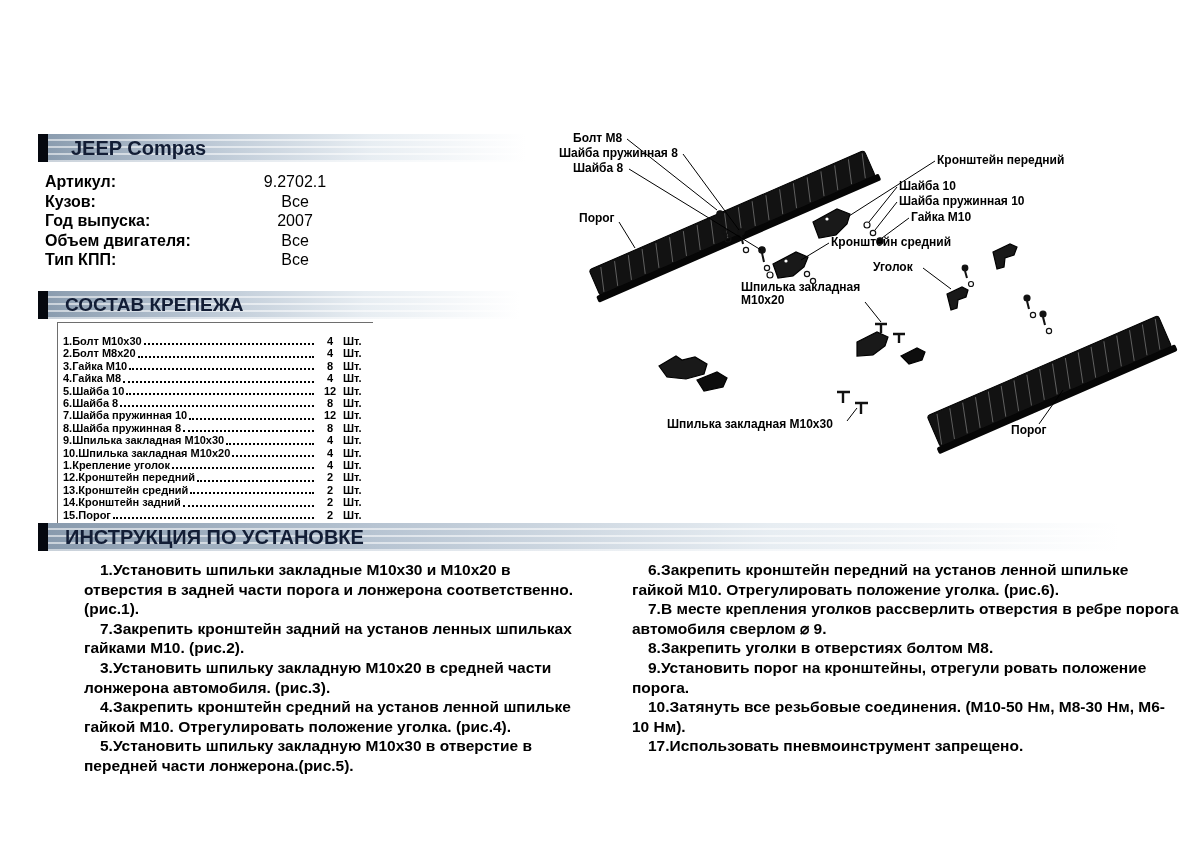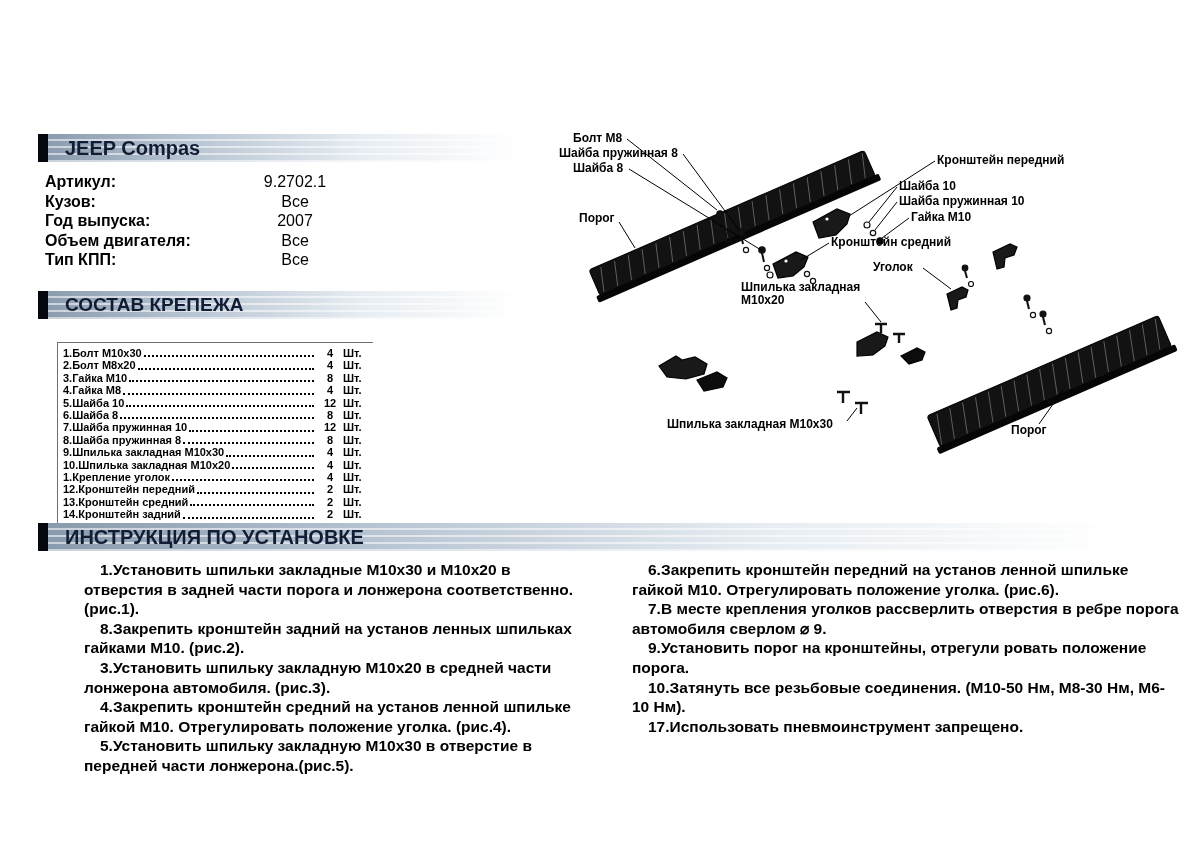--- a/index.html
+++ b/index.html
@@ -5,34 +5,34 @@
   html,body{margin:0;padding:0;background:#fff;}
   .page{position:relative;width:1200px;height:848px;background:#fff;overflow:hidden;
         font-family:"Liberation Sans",sans-serif;color:#000;}
 
   
   .bar{position:absolute;height:28px;background:linear-gradient(90deg,#8799ac 0%,#b7c4d2 30%,#e7edf2 65%,#ffffff 96%);}
   .bar .blk{position:absolute;left:0;top:0;width:10px;height:100%;background:#05080f;}
   .bar .stripes{position:absolute;left:10px;right:0;top:0;bottom:0;
         background:repeating-linear-gradient(180deg,rgba(255,255,255,0) 0 5px,rgba(255,255,255,.55) 5px 7px);}
   .bar .t{position:relative;display:block;padding-left:27px;line-height:28px;font-weight:bold;color:#121d35;white-space:nowrap;}
-  #bar1{left:38px;top:134px;width:502px;} #bar1 .t{font-size:20px;}
+  #bar1{left:38px;top:134px;width:502px;padding-left:6px;} #bar1 .t{font-size:20px;}
   #bar2{left:38px;top:291px;width:502px;} #bar2 .t{font-size:19px;}
   #bar3{left:38px;top:523px;width:1127px;} #bar3 .t{font-size:20px;}
 
   
   .spec-table{position:absolute;left:45px;top:172px;width:340px;font-size:16px;}
   .spec-row{display:flex;line-height:19.5px;}
   .spec-label{width:180px;font-weight:bold;}
   .spec-value{width:140px;text-align:center;}
 
   
   .parts{position:absolute;left:57px;top:322px;width:310px;
          border-top:1px solid #6e6e6e;border-left:1px solid #6e6e6e;
-         padding:4px 0 4px 5px;font-size:11px;font-weight:bold;margin-top:20px;}
+         padding:12px 0 4px 5px;font-size:11px;font-weight:bold;}
   .prow{display:flex;align-items:flex-end;line-height:12.4px;}
   .pname{white-space:nowrap;}
   .dots{flex:1;border-bottom:2px dotted #000;margin:0 3px 2px 2px;}
   .qty{width:26px;text-align:center;}
   .unit{width:30px;}
 
   
   .col{position:absolute;top:560px;font-size:15.5px;font-weight:bold;line-height:19.6px;margin-left:24px;}
   .col p{margin:0;text-indent:16px;}
   #colL{left:60px;width:492px;}
@@ -277,26 +277,27 @@
   </div>
 
   <div class="bar" id="bar3">
     <span class="blk"></span>
     <span class="stripes"></span>
     <span class="t">ИНСТРУКЦИЯ ПО УСТАНОВКЕ</span>
   </div>
 
   <div class="col" id="colL">
     <p>1.Установить шпильки закладные М10х30 и М10х20 в отверстия в задней части порога и лонжерона соответственно. (рис.1).</p>
-    <p>8.Закрепить кронштейн задний на установ ленных шпильках гайками М10. (рис.2).</p>
+    <p>7.Закрепить кронштейн задний на установ ленных шпильках гайками М10. (рис.2).</p>
     <p>3.Установить шпильку закладную М10х20 в средней части лонжерона автомобиля. (рис.3).</p>
     <p>4.Закрепить кронштейн средний на установ ленной шпильке гайкой М10. Отрегулировать положение уголка. (рис.4).</p>
     <p>5.Установить шпильку закладную М10х30 в отверстие в передней части лонжерона.(рис.5).</p>
   </div>
   <div class="col" id="colR">
     <p>6.Закрепить кронштейн передний на установ ленной шпильке гайкой М10. Отрегулировать положение уголка. (рис.6).</p>
     <p>7.В месте крепления уголков рассверлить отверстия в ребре порога автомобиля сверлом ⌀ 9.</p>
+    <p>8.Закрепить уголки в отверстиях болтом М8.</p>
     <p>9.Установить порог на кронштейны, отрегули ровать положение порога.</p>
     <p>10.Затянуть все резьбовые соединения. (М10-50 Нм, М8-30 Нм, М6-10 Нм).</p>
     <p>17.Использовать пневмоинструмент запрещено.</p>
   </div>
 
 </div>
 
 </body></html>

